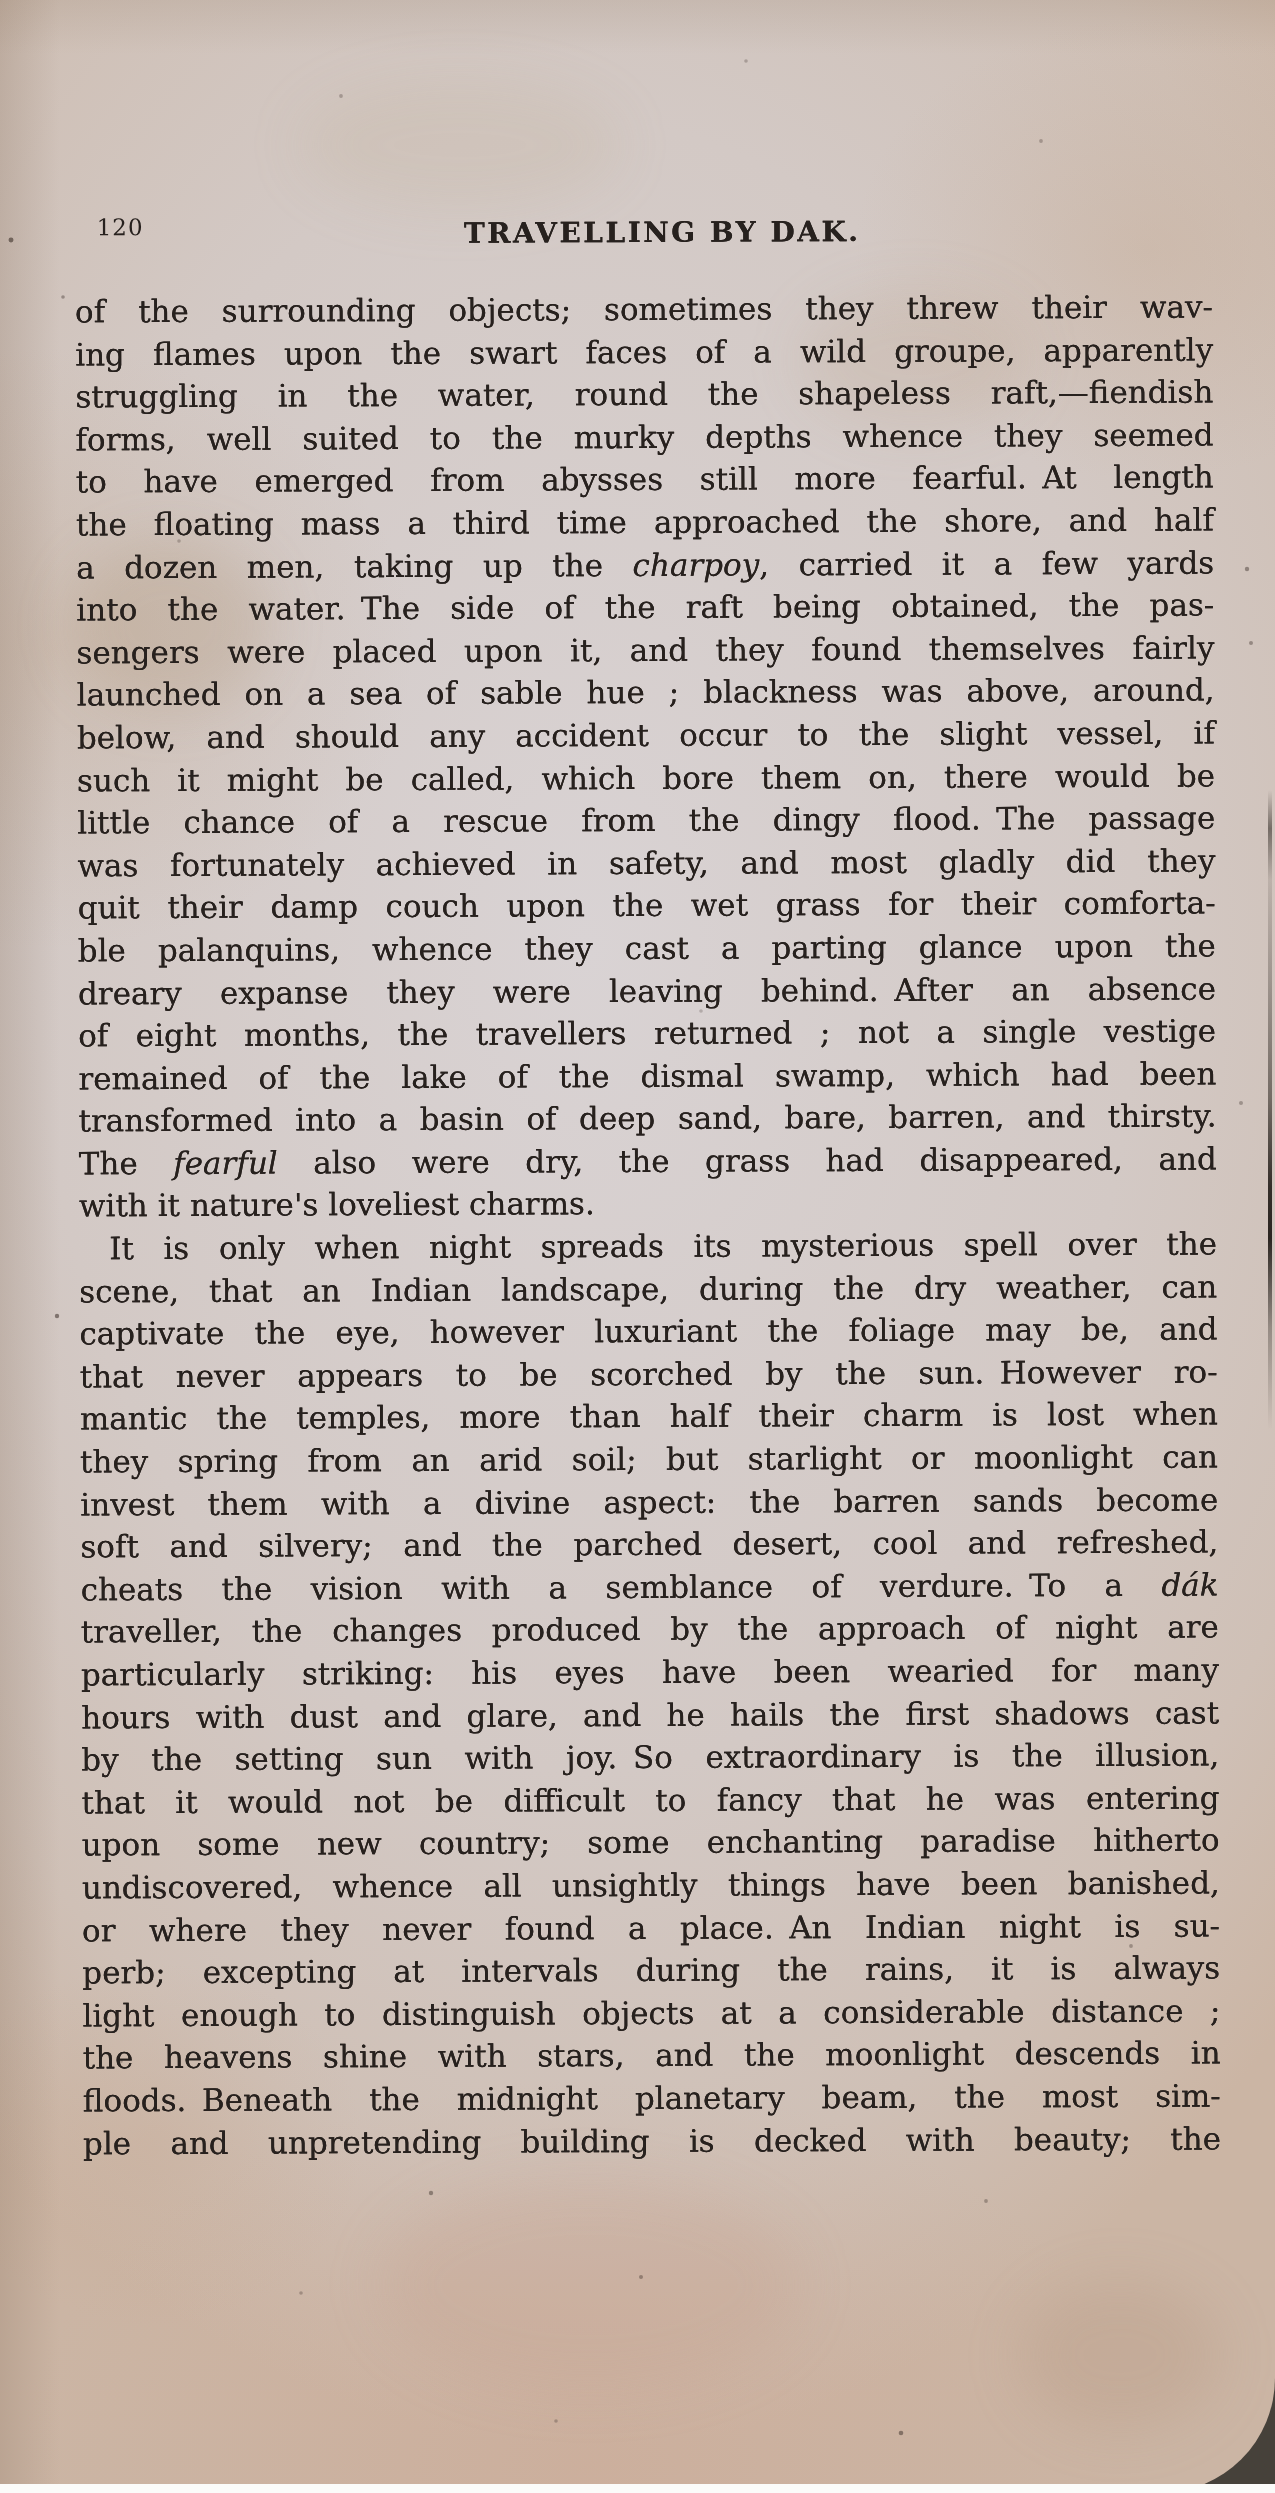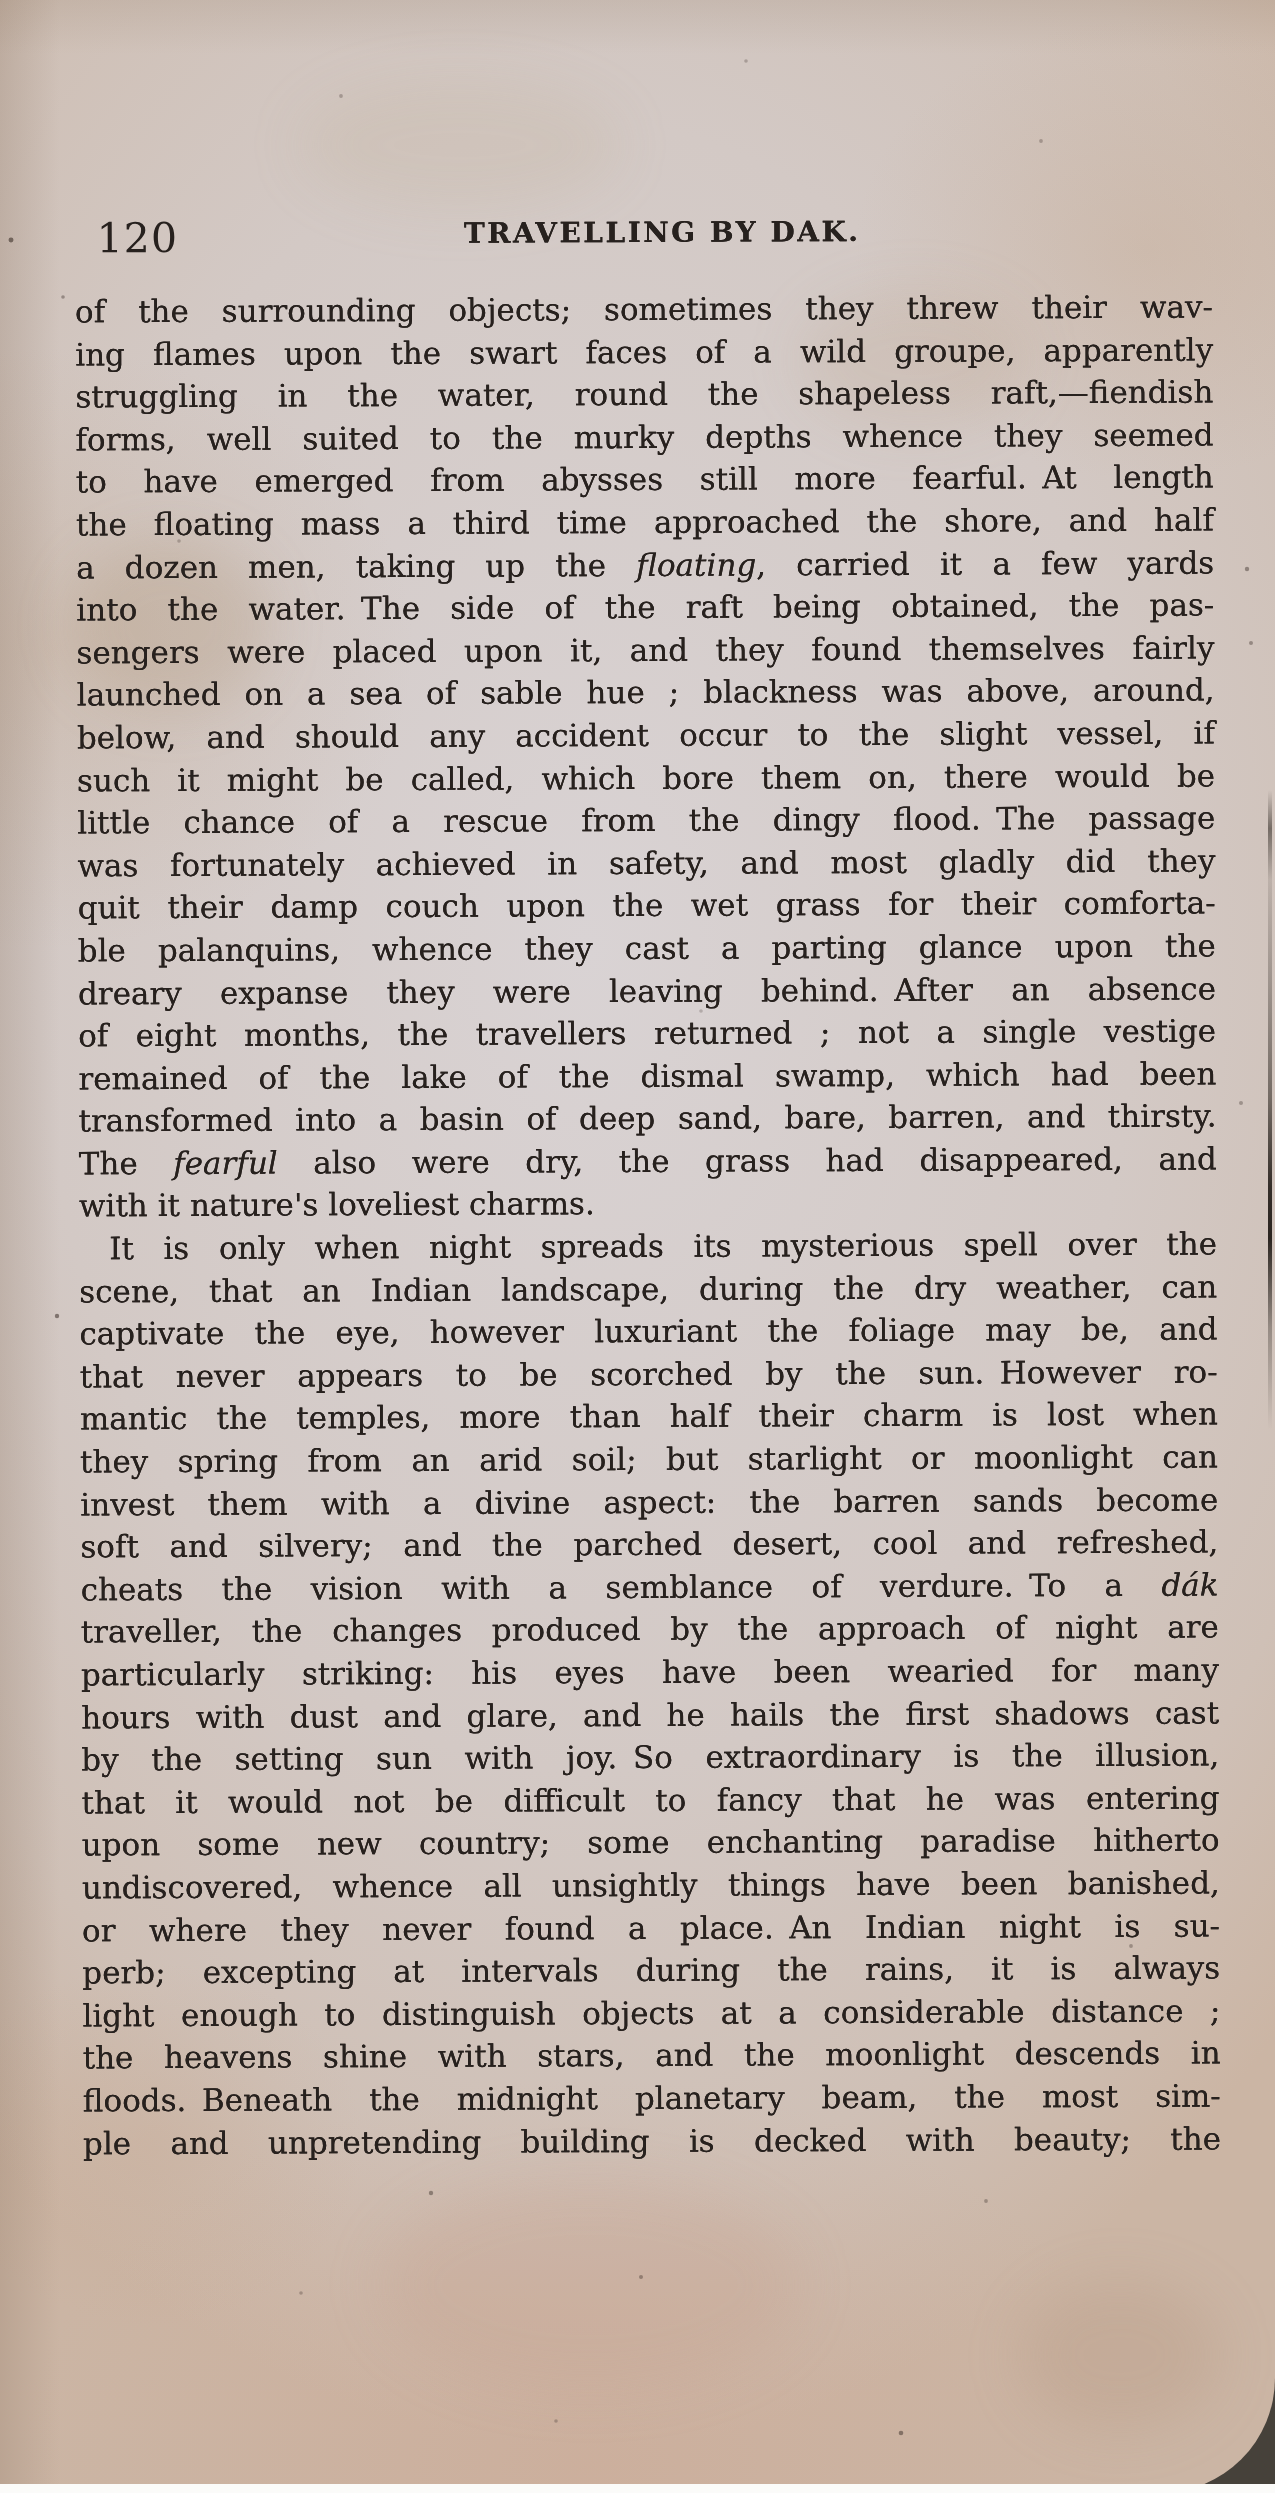--- a/index.html
+++ b/index.html
@@ -78,21 +78,21 @@
     position: absolute; inset: 0;
     transform: rotate(-0.25deg);
     transform-origin: 50% 40%;
     color: var(--ink, #27211e);
   }
   .header-row {
     position: absolute; top: 208px; left: 78px; right: 62px; height: 48px;
   }
   .page-number {
     position: absolute; left: 22px; top: 4px;
-    font-size: 41px; letter-spacing: 1px;
+    font-size: 23px; letter-spacing: 1px;
   }
   .running-header {
     position: absolute; left: 0; right: 0; top: 8px; text-align: center;
     transform: translateX(20px);
     font-size: 28px; font-weight: bold; letter-spacing: 2.5px;
     text-shadow: 0 0 0.6px currentColor;
   }
   .body-text {
     position: absolute; top: 288px; left: 78px; width: 1138px;
     font-size: 31px; line-height: 42.6px;
@@ -129,21 +129,21 @@
       <span class="page-number">120</span>
       <span class="running-header">TRAVELLING BY DAK.</span>
     </div>
     <div class="body-text">
         <div class="line">of the surrounding objects; sometimes they threw their wav-</div>
         <div class="line">ing flames upon the swart faces of a wild groupe, apparently</div>
         <div class="line">struggling in the water, round the shapeless raft,—fiendish</div>
         <div class="line">forms, well suited to the murky depths whence they seemed</div>
         <div class="line">to have emerged from abysses still more fearful. At length</div>
         <div class="line">the floating mass a third time approached the shore, and half</div>
-        <div class="line">a dozen men, taking up the <i>floating</i>, carried it a few yards</div>
+        <div class="line">a dozen men, taking up the <i>charpoy</i>, carried it a few yards</div>
         <div class="line">into the water. The side of the raft being obtained, the pas-</div>
         <div class="line">sengers were placed upon it, and they found themselves fairly</div>
         <div class="line">launched on a sea of sable hue ; blackness was above, around,</div>
         <div class="line">below, and should any accident occur to the slight vessel, if</div>
         <div class="line">such it might be called, which bore them on, there would be</div>
         <div class="line">little chance of a rescue from the dingy flood. The passage</div>
         <div class="line">was fortunately achieved in safety, and most gladly did they</div>
         <div class="line">quit their damp couch upon the wet grass for their comforta-</div>
         <div class="line">ble palanquins, whence they cast a parting glance upon the</div>
         <div class="line">dreary expanse they were leaving behind. After an absence</div>

